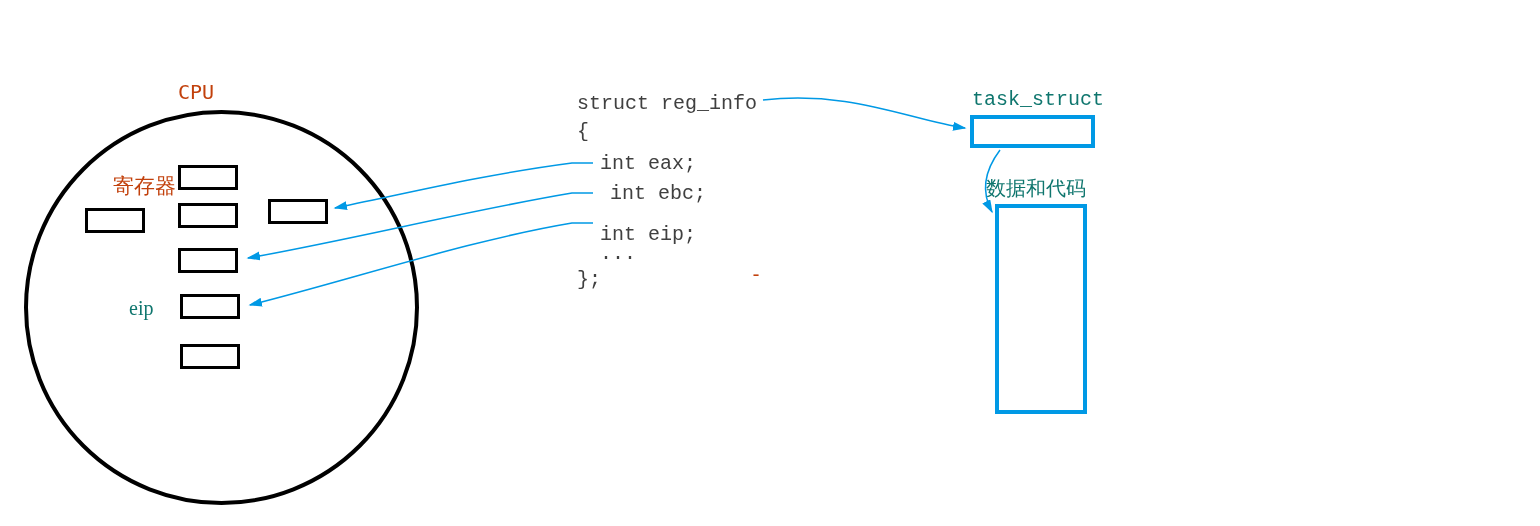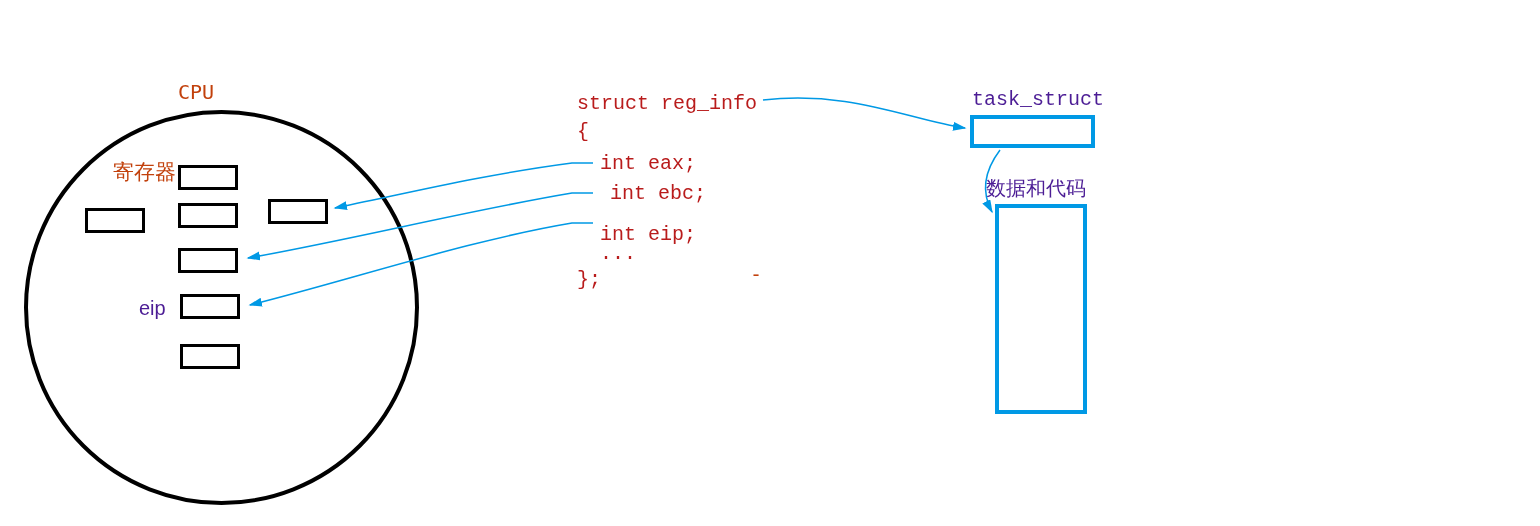--- a/index.html
+++ b/index.html
@@ -16,71 +16,71 @@
       font-size: 20px;
     }
     .label {
       position: absolute;
       white-space: nowrap;
     }
     .black-text {
       color: #c2410c;
     }
     .blue-text {
-      color: #4c1d95;
+      color: #0f766e;
     }
     .cpu-circle {
       position: absolute;
       border: 4px solid #000000;
       border-radius: 50%;
     }
     .register-box {
       position: absolute;
       border: 3px solid #000000;
       background: #ffffff;
     }
     .blue-box {
       position: absolute;
       border: 4px solid #0099e5;
       background: #ffffff;
     }
     .code-line {
       position: absolute;
       font-family: "Courier New", monospace;
-      color: #b91c1c;
+      color: #404040;
       white-space: pre;
       text-align: center;
     }
     svg.arrows {
       position: absolute;
       top: 0;
       left: 0;
       width: 1540px;
       height: 526px;
       pointer-events: none;
     }
   </style>
 </head>
 <body>
 
 <div class="label black-text" style="left: 178px; top: 80px;">CPU</div>
 
 <div class="cpu-circle" style="left: 24px; top: 110px; width: 395px; height: 395px;"></div>
 
-<div class="label black-text" style="left: 113px; top: 158px; font-size: 21px;">寄存器</div>
+<div class="label black-text" style="left: 113px; top: 172px; font-size: 21px;">寄存器</div>
 
 <div class="register-box" style="left: 178px; top: 165px; width: 60px; height: 25px;"></div>
 <div class="register-box" style="left: 85px; top: 208px; width: 60px; height: 25px;"></div>
 <div class="register-box" style="left: 178px; top: 203px; width: 60px; height: 25px;"></div>
 <div class="register-box" style="left: 268px; top: 199px; width: 60px; height: 25px;"></div>
 <div class="register-box" style="left: 178px; top: 248px; width: 60px; height: 25px;"></div>
 <div class="register-box" style="left: 180px; top: 294px; width: 60px; height: 25px;"></div>
 <div class="register-box" style="left: 180px; top: 344px; width: 60px; height: 25px;"></div>
 
-<div class="label blue-text" style="left: 139px; top: 297px; font-family: Liberation Sans, sans-serif;">eip</div>
+<div class="label blue-text" style="left: 129px; top: 297px; font-family: Liberation Serif, serif;">eip</div>
 
 <div class="code-line" style="left: 577px; top: 92px;">struct reg_info</div>
 <div class="code-line" style="left: 577px; top: 120px;">{</div>
 <div class="code-line" style="left: 600px; top: 152px;">int eax;</div>
 <div class="code-line" style="left: 610px; top: 182px;">int ebc;</div>
 <div class="code-line" style="left: 600px; top: 223px;">int eip;</div>
 <div class="code-line" style="left: 600px; top: 242px;">...</div>
 <div class="code-line" style="left: 577px; top: 268px;">};</div>
 
 <div class="label black-text" style="left: 750px; top: 262px;">-</div>

